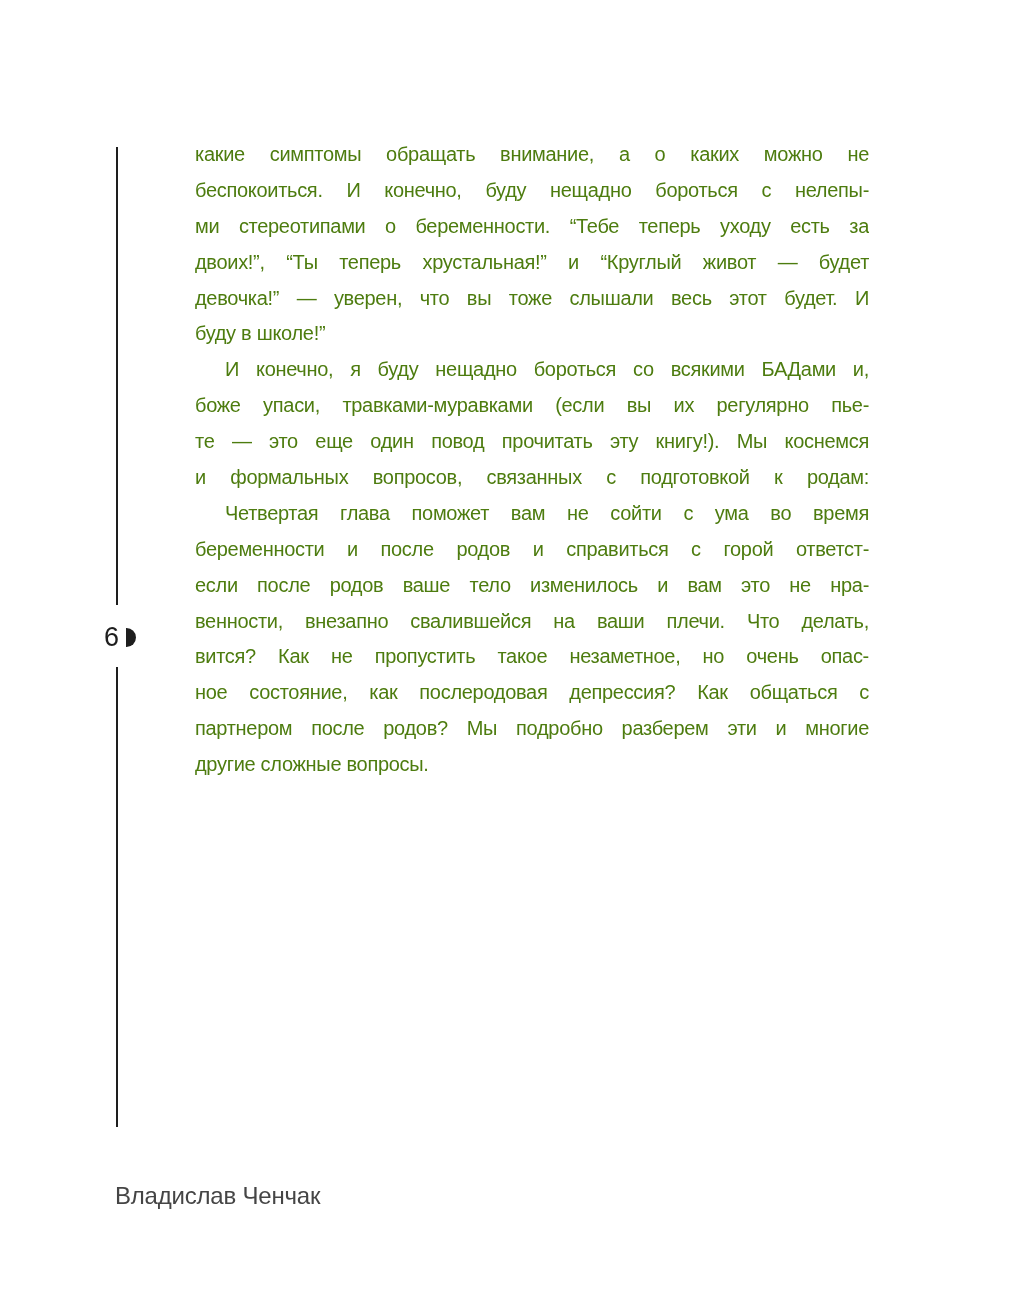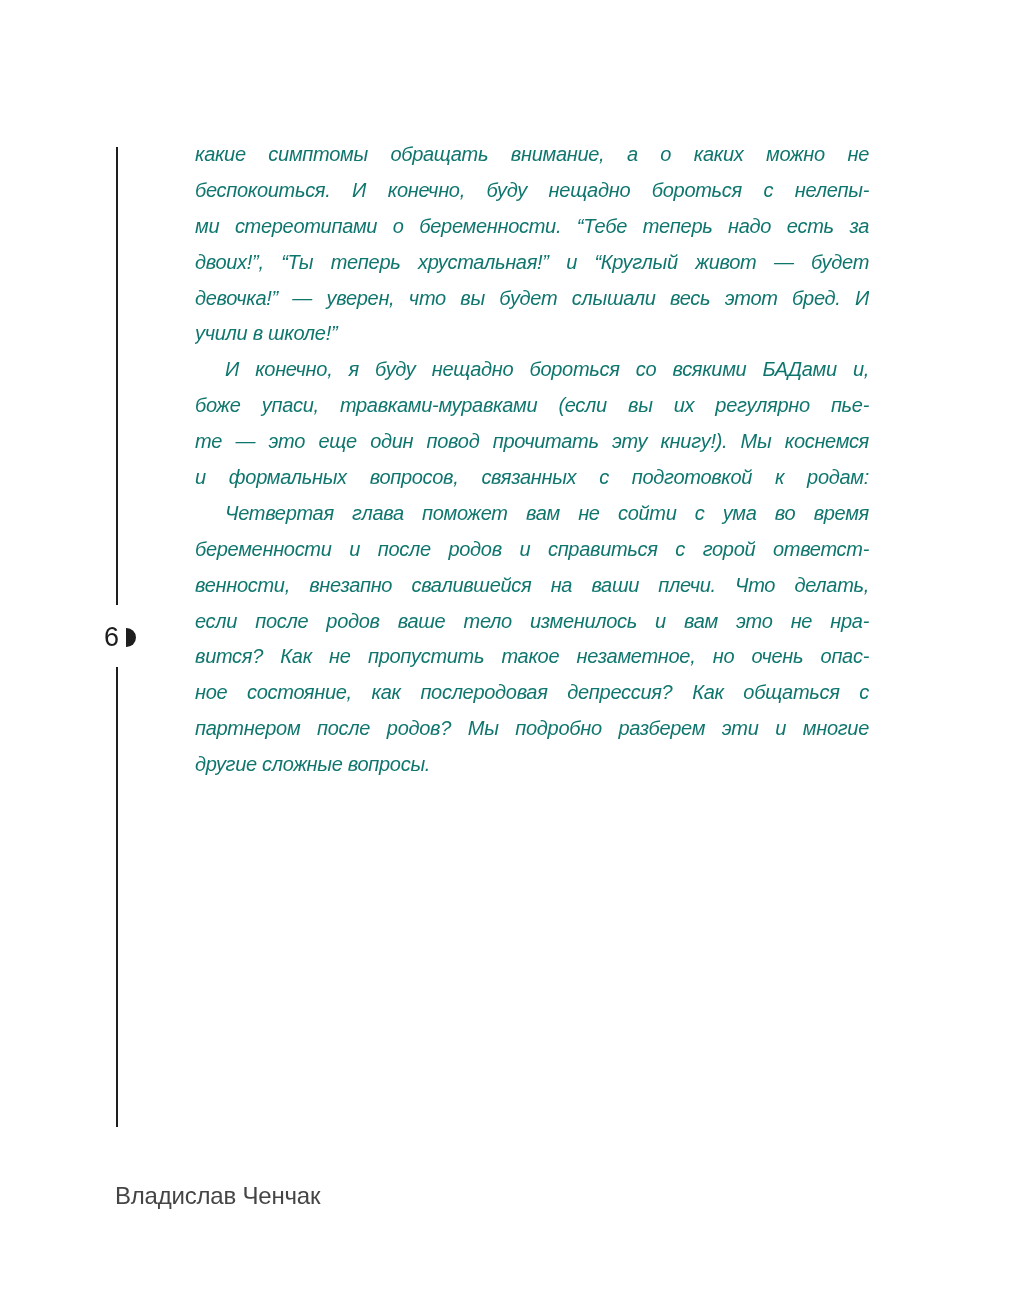--- a/index.html
+++ b/index.html
@@ -30,24 +30,23 @@
   }
   .half-disk{
     width:10px;height:19px;
     background:#1e1e1e;
     border-radius:0 10px 10px 0;
   }
   .body-text{
     position:absolute;
     left:195px;top:137px;
     width:674px;
-    color:#0f766e;
+    color:#4d7c0f;
     font-size:20px;
     letter-spacing:-0.3px;
-    font-style:italic;
   }
   .para{margin:0;padding:0;}
   .line{
     height:35.9px;
     line-height:35.9px;
     text-align:justify;
     text-align-last:justify;
     overflow:hidden;
     white-space:nowrap;
   }
@@ -76,36 +75,36 @@
     <span class="page-num">6</span>
     <span class="half-disk"></span>
   </div>
 
   <div class="vrule rule-bottom"></div>
 
   <div class="body-text">
       <div class="para">
         <div class="line">какие симптомы обращать внимание, а о каких можно не</div>
         <div class="line">беспокоиться. И конечно, буду нещадно бороться с нелепы-</div>
-        <div class="line">ми стереотипами о беременности. “Тебе теперь надо есть за</div>
+        <div class="line">ми стереотипами о беременности. “Тебе теперь уходу есть за</div>
         <div class="line">двоих!”, “Ты теперь хрустальная!” и “Круглый живот — будет</div>
-        <div class="line">девочка!” — уверен, что вы будет слышали весь этот бред. И</div>
-        <div class="line last">учили в школе!”</div>
+        <div class="line">девочка!” — уверен, что вы тоже слышали весь этот будет. И</div>
+        <div class="line last">буду в школе!”</div>
       </div>
       <div class="para">
         <div class="line indent">И конечно, я буду нещадно бороться со всякими БАДами и,</div>
         <div class="line">боже упаси, травками-муравками (если вы их регулярно пье-</div>
         <div class="line">те — это еще один повод прочитать эту книгу!). Мы коснемся</div>
         <div class="line">и формальных вопросов, связанных с подготовкой к родам:</div>
       </div>
       <div class="para">
         <div class="line indent">Четвертая глава поможет вам не сойти с ума во время</div>
         <div class="line">беременности и после родов и справиться с горой ответст-</div>
+        <div class="line">если после родов ваше тело изменилось и вам это не нра-</div>
         <div class="line">венности, внезапно свалившейся на ваши плечи. Что делать,</div>
-        <div class="line">если после родов ваше тело изменилось и вам это не нра-</div>
         <div class="line">вится? Как не пропустить такое незаметное, но очень опас-</div>
         <div class="line">ное состояние, как послеродовая депрессия? Как общаться с</div>
         <div class="line">партнером после родов? Мы подробно разберем эти и многие</div>
         <div class="line last">другие сложные вопросы.</div>
       </div>
     </div>
 
   <div class="footer-author">Владислав Ченчак</div>
 
 </div>

